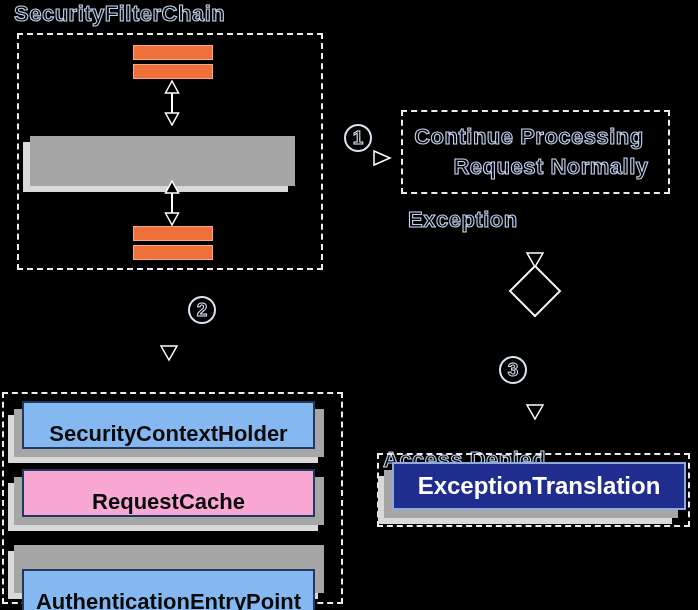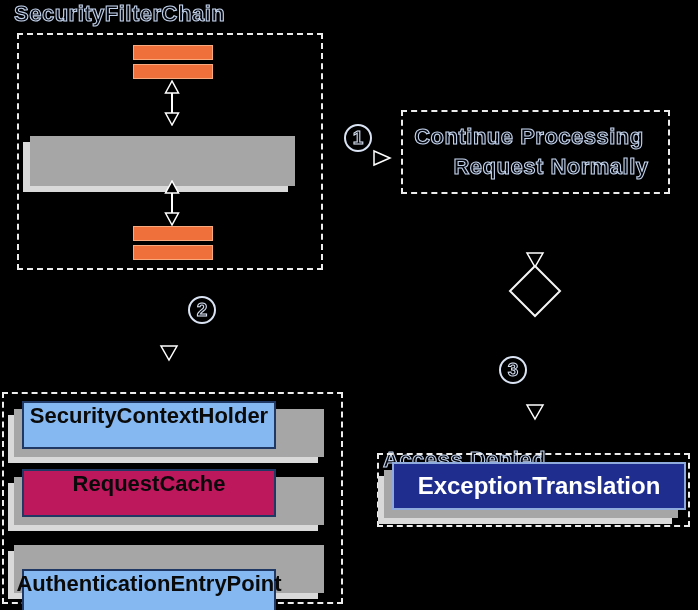--- a/index.html
+++ b/index.html
@@ -11,26 +11,26 @@
   
   .olabel{
     font-weight:bold;font-size:22px;letter-spacing:.5px;line-height:26px;
     color:#06080f;-webkit-text-stroke:1.1px #c3d3ec;white-space:nowrap;
   }
   .dashedbox{border:2px dashed #ececec;background:transparent;}
   .bar{width:80px;height:15px;background:#F0703C;border:1px solid #F9A97E;}
   .shadow-mid{background:#A6A6A6;}
   .shadow-light{background:#D9D9D9;}
   .rowbox{
-    width:254px;height:48px;border:2px solid #1F3864;
-    display:flex;align-items:flex-start;justify-content:center;
+    width:293px;height:48px;border:2px solid #1F3864;
+    display:flex;align-items:flex-end;justify-content:center;
     font-weight:bold;font-size:22px;color:#0a0a0a;
   }
   .bluebg{background:#85B8F0;}
-  .tanbg{background:#be185d;}
+  .tanbg{background:#f9a8d4;}
   .badge{
     width:28px;height:28px;border:2px solid #d9e3f3;border-radius:50%;
     display:flex;align-items:center;justify-content:center;
     font-weight:bold;font-size:19px;color:#06080f;-webkit-text-stroke:1px #d9e3f3;
   }
   .etf{
     width:265px;height:50px;background:#F0703C;border:1px solid #F9A97E;
     display:flex;flex-direction:column;align-items:center;justify-content:center;
     font-weight:bold;font-size:22px;line-height:24px;color:#111;text-align:center;
   }
@@ -77,20 +77,21 @@
     <polygon points="3,3 19,10 3,17" fill="#000" stroke="#fff" stroke-width="1.5"></polygon>
   </svg>
 
   <div class="abs dashedbox" style="left:401px;top:110px;width:269px;height:84px;
        display:flex;flex-direction:column;justify-content:center;align-items:center;padding-right:13px;">
     <span class="olabel" style="line-height:30px;">Continue Processing</span>
     <span class="olabel" style="line-height:30px;padding-left:44px;">Request Normally</span>
   </div>
 
   <div class="abs" style="left:408px;top:207px;">
+    <div class="olabel">Exception</div>
   </div>
 
   <svg class="abs" style="left:525px;top:251px;" width="20" height="18" viewBox="0 0 20 18">
     <polygon points="2,2 18,2 10,16" fill="#000" stroke="#fff" stroke-width="1.5"></polygon>
   </svg>
 
   <svg class="abs" style="left:508px;top:264px;" width="54" height="54" viewBox="0 0 54 54">
     <polygon points="27,2 52,27 27,52 2,27" fill="#000" stroke="#f5f5f5" stroke-width="2"></polygon>
   </svg>
 

